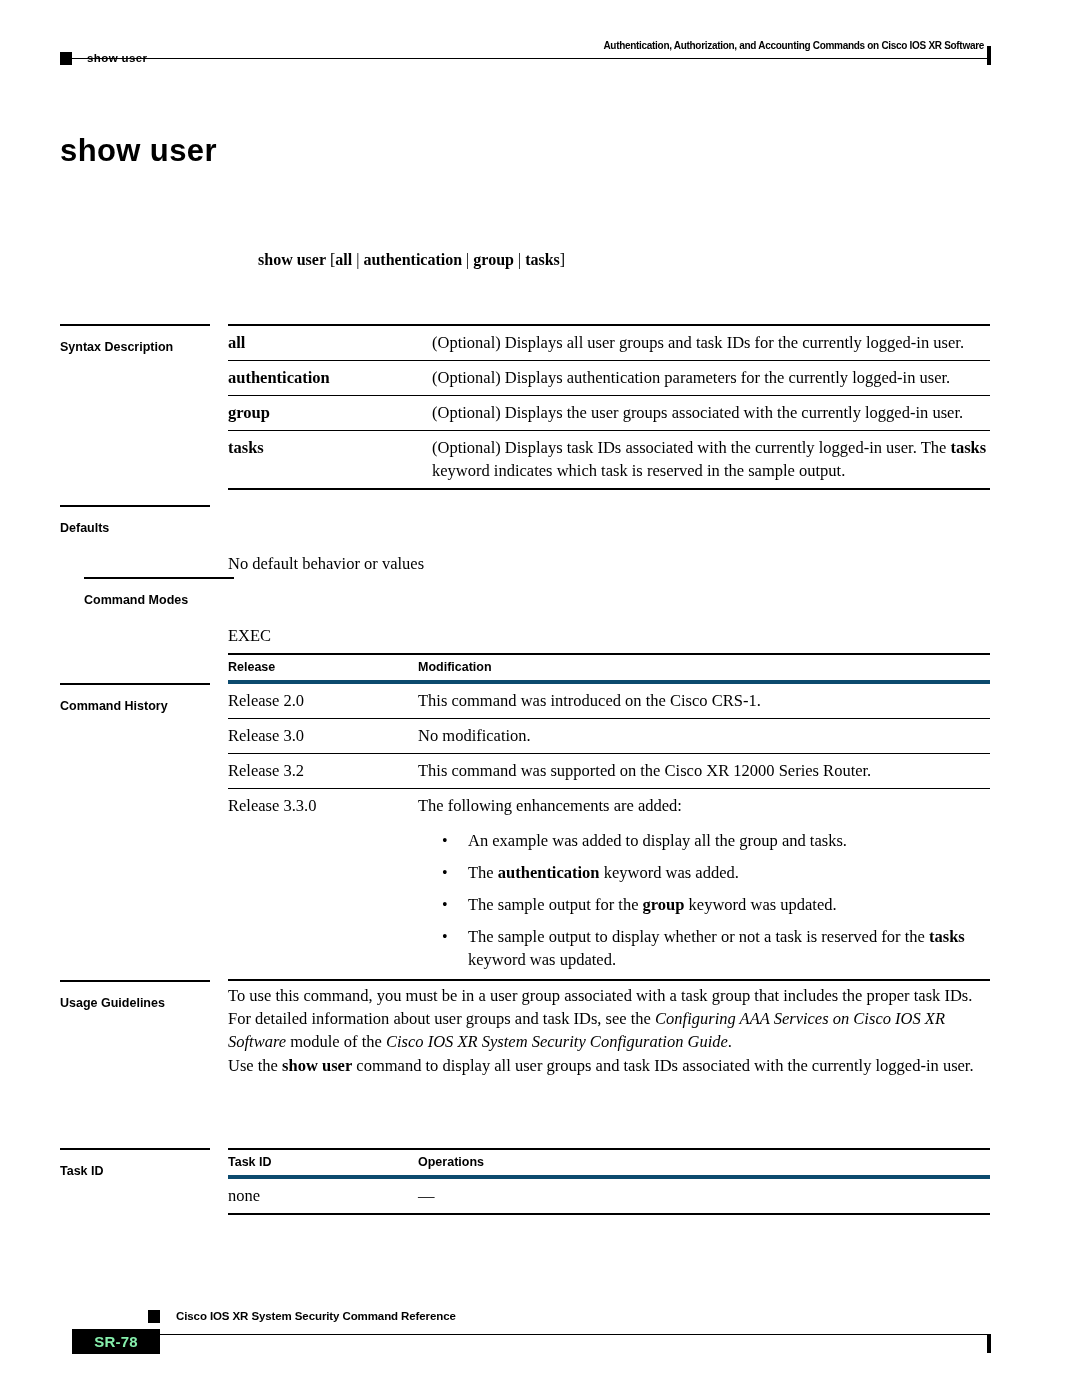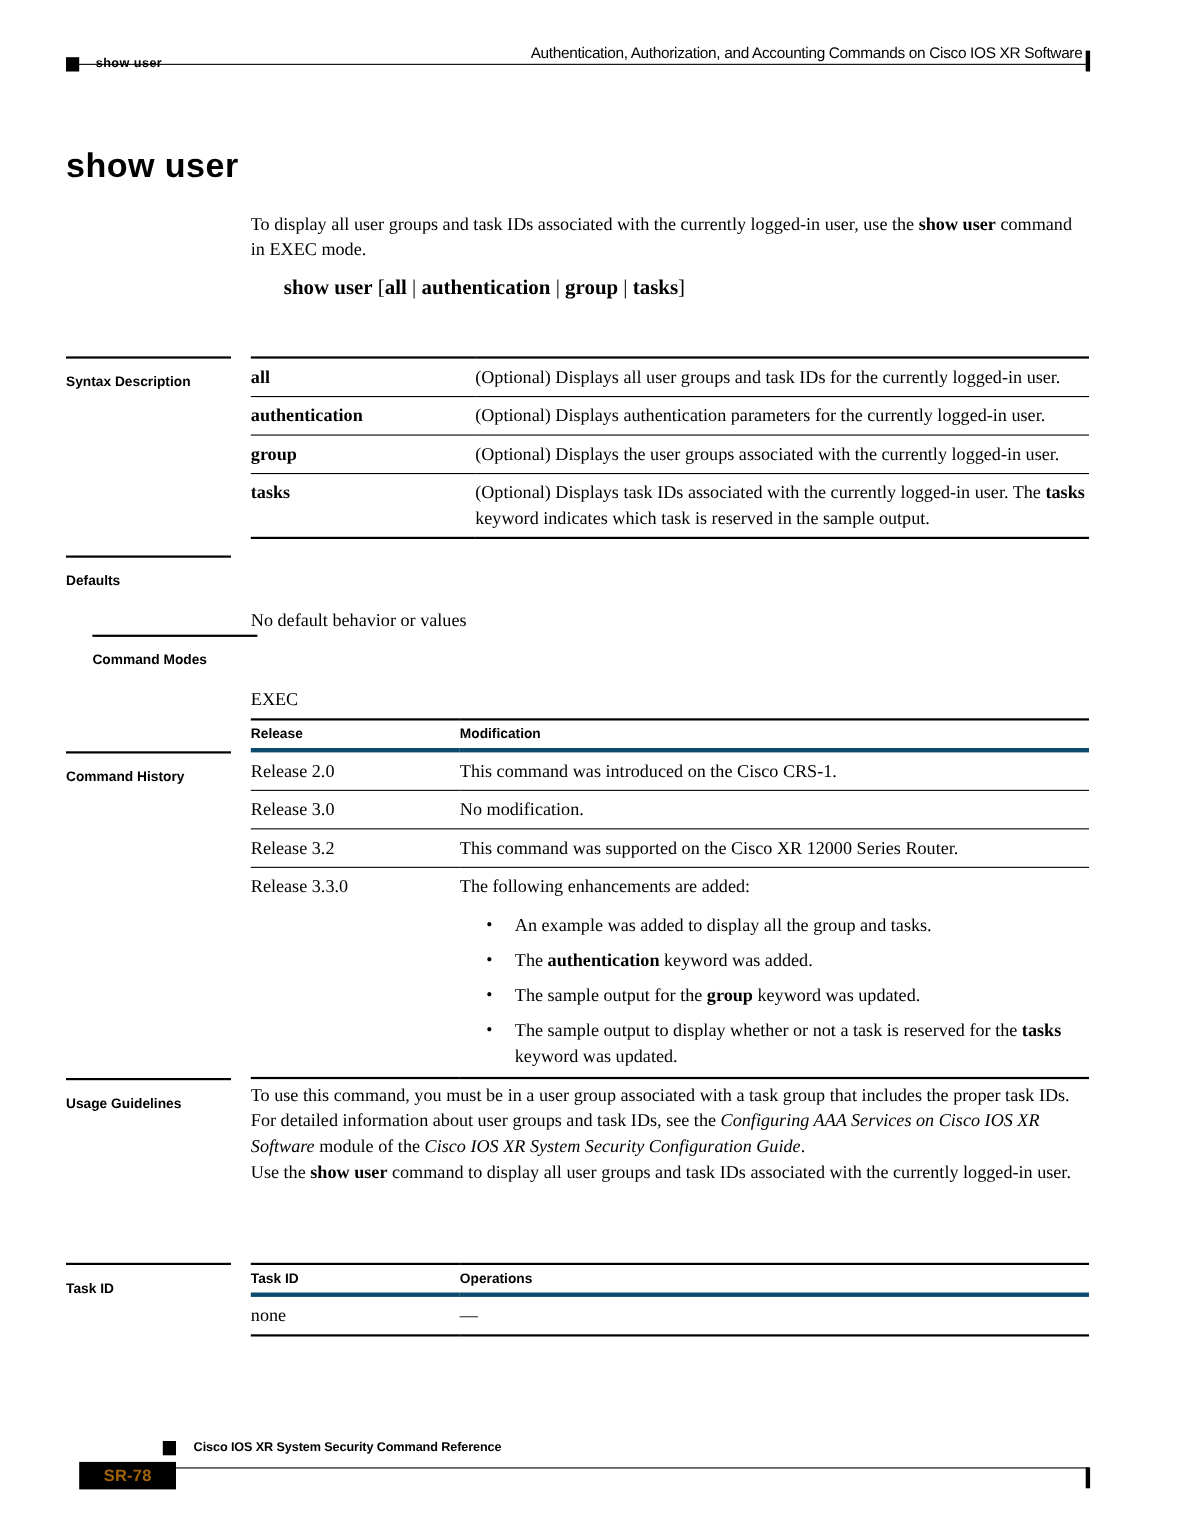--- a/index.html
+++ b/index.html
@@ -25,22 +25,22 @@
     left: 0;
     top: 40px;
     width: 1080px;
     height: 40px;
   }
   .header-title {
     position: absolute;
     right: 96px;
     top: 0px;
     font-family: "Liberation Sans", sans-serif;
-    font-weight: normal;
-    font-size: 14px;
+    font-weight: bold;
+    font-size: 10px;
     letter-spacing: -0.3px;
     white-space: nowrap;
     text-align: right;
   }
   .header-rule {
     position: absolute;
     left: 60px;
     top: 18px;
     width: 930px;
     height: 1px;
@@ -98,21 +98,21 @@
     text-align: left;
   }
   .b { font-weight: bold; }
   .i { font-style: italic; }
 
   .syntax-line {
     position: absolute;
     left: 258px;
     top: 251px;
     font-family: "Liberation Serif", serif;
-    font-size: 19px;
+    font-size: 16px;
     white-space: nowrap;
   }
   .syntax-line .kw { font-weight: bold; }
   .syntax-line .sep { font-weight: normal; }
 
   
   .sec-label {
     position: absolute;
     left: 60px;
     font-family: "Liberation Sans", sans-serif;
@@ -231,21 +231,21 @@
     letter-spacing: -0.1px;
     white-space: nowrap;
   }
   .page-num {
     position: absolute;
     left: 72px;
     top: 1329px;
     width: 88px;
     height: 25px;
     background: #000;
-    color: #a16207;
+    color: #86efac;
     font-family: "Liberation Sans", sans-serif;
     font-weight: bold;
     font-size: 15px;
     letter-spacing: 0.2px;
     display: flex;
     align-items: center;
     justify-content: center;
   }
 </style>
 </head>
@@ -256,23 +256,20 @@
   <div class="page-header">
     <div class="header-title">Authentication, Authorization, and Accounting Commands on Cisco IOS XR Software</div>
     <div class="header-rule"></div>
     <div class="header-endbar"></div>
   </div>
   <div class="header-marker"></div>
   <div class="header-crumb">show user</div>
 
   <div class="page-title">show user</div>
 
-  <div class="body-col para" style="top:192px; position:absolute;">
-    <span>To display all user groups and task IDs associated with the currently logged-in user, use the </span><span class="b">show user</span><span> command in EXEC mode.</span>
-  </div>
 
   <div class="syntax-line">
     <span class="kw">show user</span><span class="sep">&nbsp;</span><span class="sep">[</span><span class="kw">all</span><span class="sep">&nbsp;</span><span class="sep">|</span><span class="sep">&nbsp;</span><span class="kw">authentication</span><span class="sep">&nbsp;</span><span class="sep">|</span><span class="sep">&nbsp;</span><span class="kw">group</span><span class="sep">&nbsp;</span><span class="sep">|</span><span class="sep">&nbsp;</span><span class="kw">tasks</span><span class="sep">]</span>
   </div>
 
   <div class="sec-label" style="top:324px;">Syntax Description</div>
 
   <table class="doc-table no-head" style="top:324px;">
     <tbody>
       <tr>

